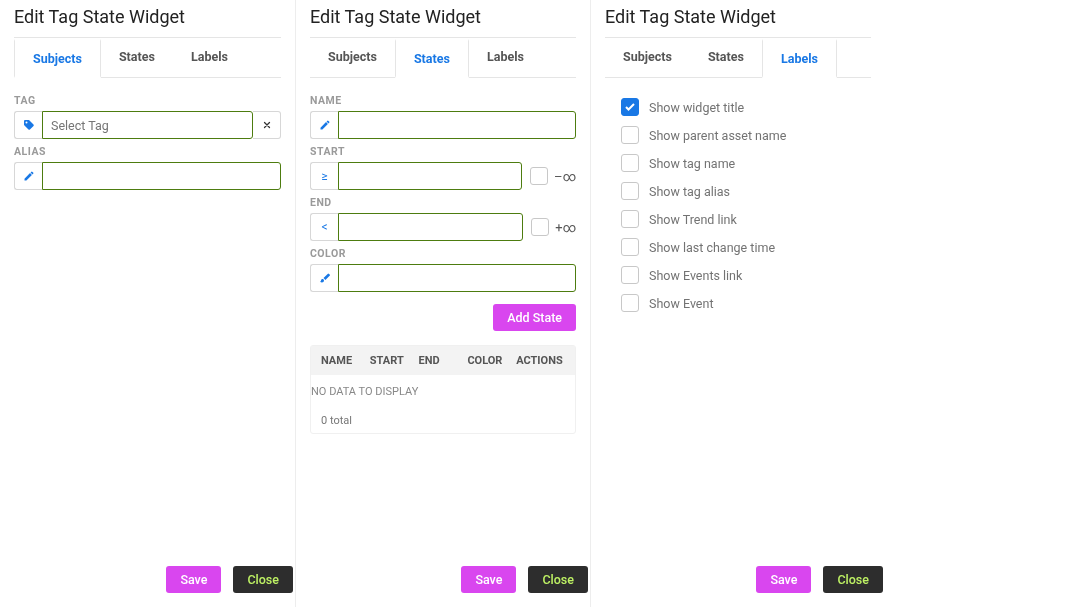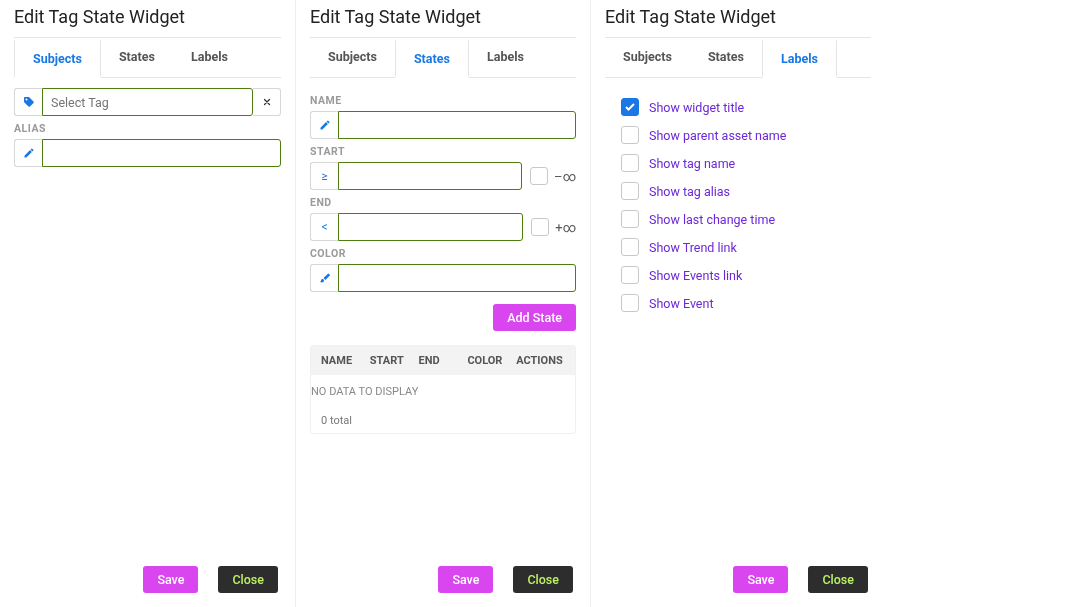--- a/index.html
+++ b/index.html
@@ -23,41 +23,42 @@
   .inf { font-size:13px; color:#555; margin-left:6px; }
   .btn { border:none; border-radius:3px; padding:6px 14px; font-size:12.5px; cursor:pointer; font-weight:500; }
   .btn.primary { background:#d946ef; color:#fff; }
   .btn.dark { background:#2d2d2d; color:#bef264; }
   .add-row { display:flex; justify-content:flex-end; margin-top:12px; }
   .table { margin-top:14px; border:1px solid #f0f0f0; border-radius:3px; font-size:11px; }
   .thead { display:flex; background:#f3f3f3; padding:8px 10px; font-weight:700; color:#555; }
   .thead span { flex:1; }
   .tbody-empty { padding:10px 0; color:#888; font-size:11px; }
   .tfoot { padding:6px 10px; font-size:11px; color:#777; }
-  .footer { position:absolute; bottom:14px; right:17px; display:flex; gap:20px;border-radius:7px; }
-  .check-row { display:flex; align-items:center; margin:10px 0; font-size:12.5px; color:#6d28d9;padding-left:16px; }
+  .footer { position:absolute; bottom:14px; right:2px; display:flex; gap:12px;border-radius:7px; }
+  .check-row { display:flex; align-items:center; margin:10px 0; font-size:12.5px; color:#737373;padding-left:16px; }
   .cbox { width:18px; height:18px; border:1px solid #c8c8c8; border-radius:3px; margin-right:10px; background:#fff; cursor:pointer; display:flex; align-items:center; justify-content:center; }
   .cbox.checked { background:#1978e5; border-color:#1978e5; }
   .cbox.checked svg { display:block; }
   .cbox svg { display:none; }
   svg { display:block; }
 </style>
 </head>
 <body>
 
 <div class="wrap">
 
   <div class="panel">
     <div class="title">Edit Tag State Widget</div>
     <div class="tabs">
       <div class="tab active">Subjects</div>
       <div class="tab">States</div>
       <div class="tab">Labels</div>
     </div>
     <div class="body">
+      <div class="fld-label">TAG</div>
       <div class="row">
         <div class="prefix">
           <svg width="12" height="12" viewBox="0 0 24 24" fill="#1978e5">
               <path d="M21 11l-9-9H4a2 2 0 0 0-2 2v8l9 9a2 2 0 0 0 2.8 0l7.2-7.2a2 2 0 0 0 0-2.8zM7 9a2 2 0 1 1 0-4 2 2 0 0 1 0 4z"></path>
             </svg>
         </div>
         <input type="text" class="has-clear" placeholder="Select Tag" style="">
         <div class="clear-btn">
           <svg width="10" height="10" viewBox="0 0 24 24" fill="#333">
               <path d="M18 6L6 18M6 6l12 12" stroke="#333" stroke-width="3" stroke-linecap="round"></path>
@@ -173,25 +174,25 @@
       <div class="check-row">
         <div class="cbox"></div>
         <span>Show tag name</span>
       </div>
       <div class="check-row">
         <div class="cbox"></div>
         <span>Show tag alias</span>
       </div>
       <div class="check-row">
         <div class="cbox"></div>
+        <span>Show Trend link</span>
+      </div>
+      <div class="check-row">
+        <div class="cbox"></div>
         <span>Show last change time</span>
-      </div>
-      <div class="check-row">
-        <div class="cbox"></div>
-        <span>Show Trend link</span>
       </div>
       <div class="check-row">
         <div class="cbox"></div>
         <span>Show Events link</span>
       </div>
       <div class="check-row">
         <div class="cbox"></div>
         <span>Show Event</span>
       </div>
     </div>

